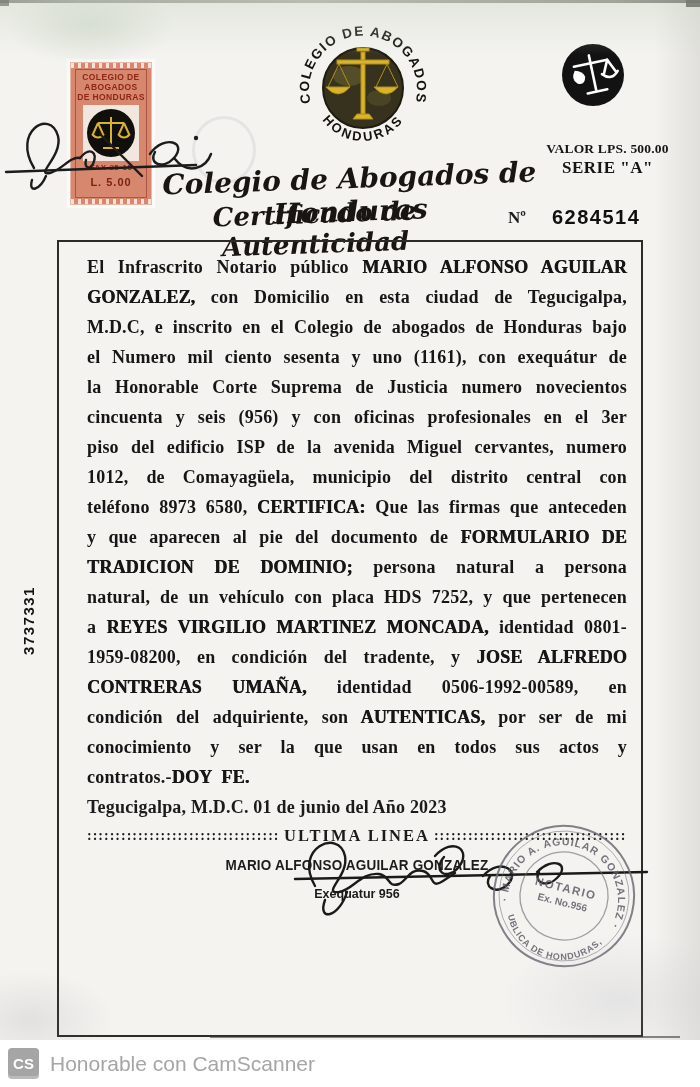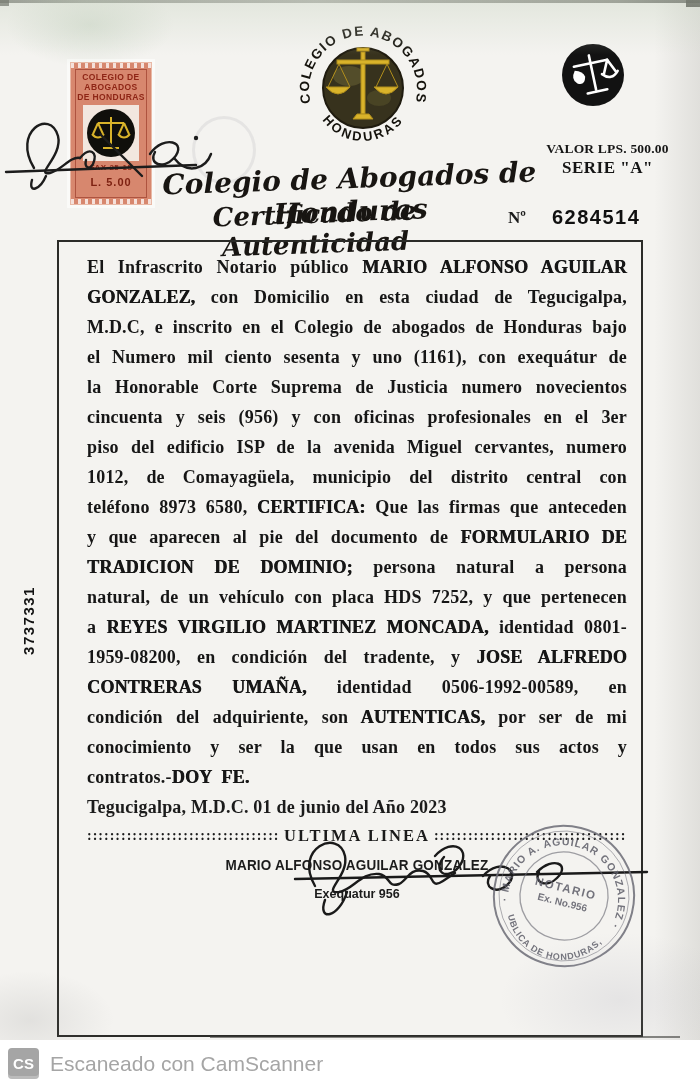--- a/index.html
+++ b/index.html
@@ -234,16 +234,16 @@
     </g>
   </svg>
 
   <div class="side-number">3737331</div>
 
   <div class="scan-tints"></div>
   <div class="footer-topline"></div>
 
   <div class="footer">
     <div class="cs-badge">CS</div>
-    <div class="footer-text">Escaneado con CamScanner</div>
+    <div class="footer-text">Honorable con CamScanner</div>
   </div>
 
 </div>
 
 </body></html>

